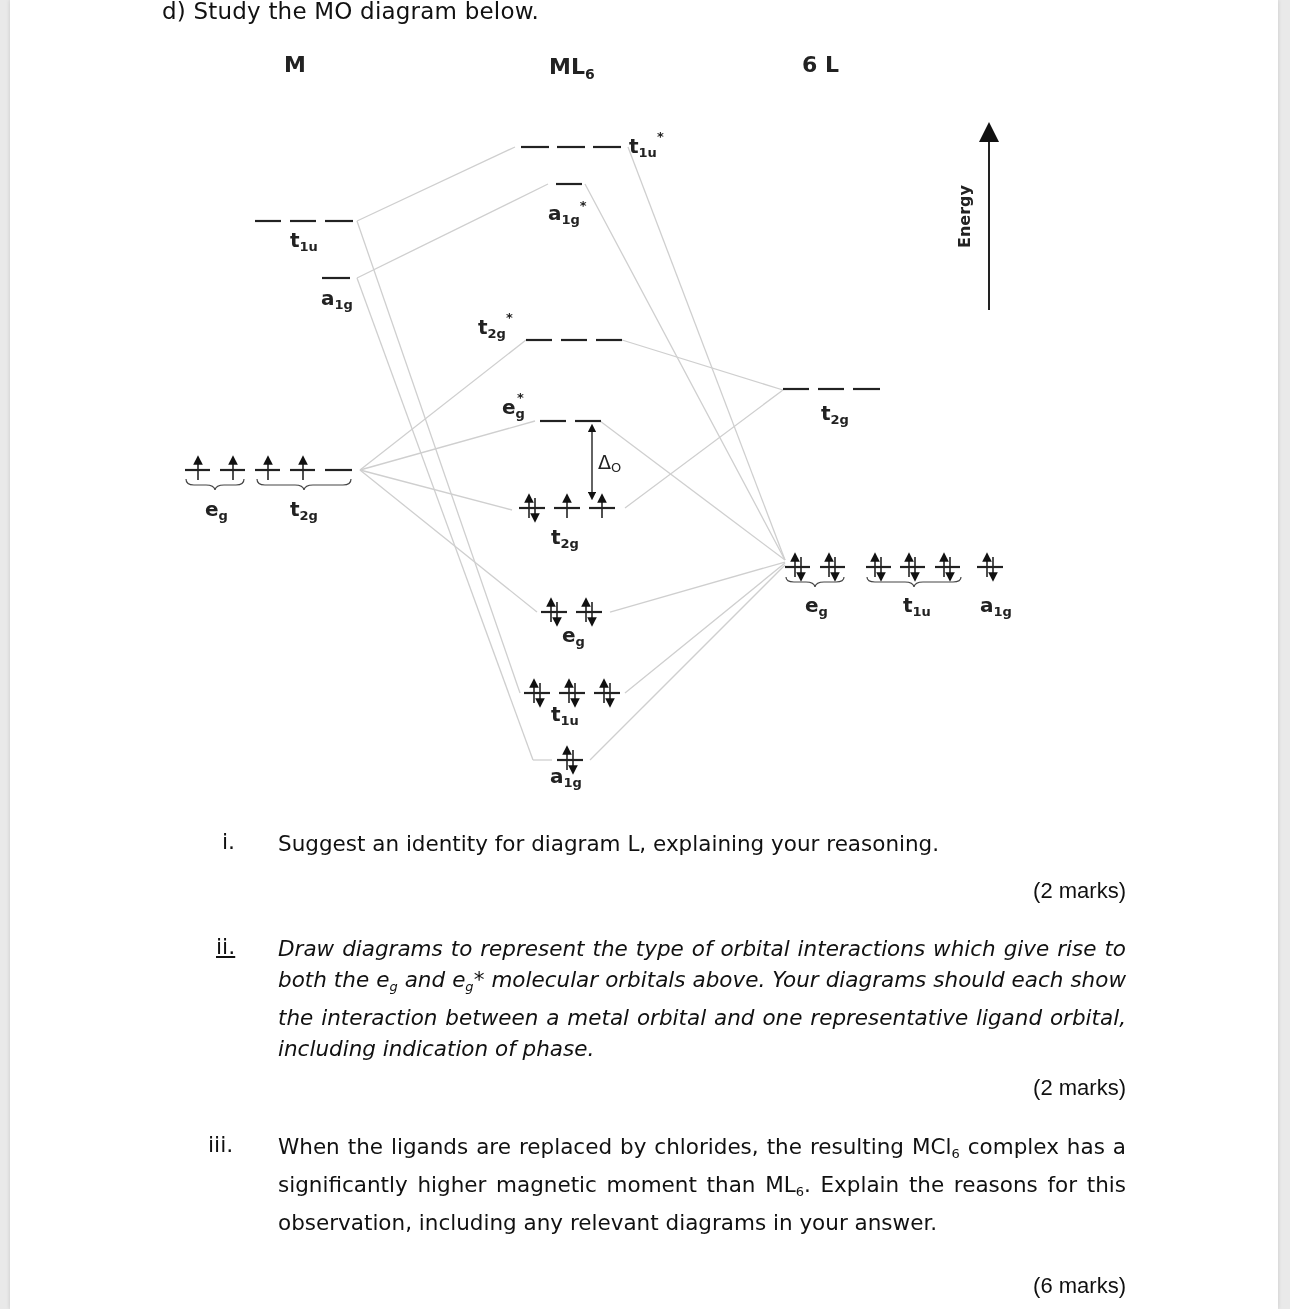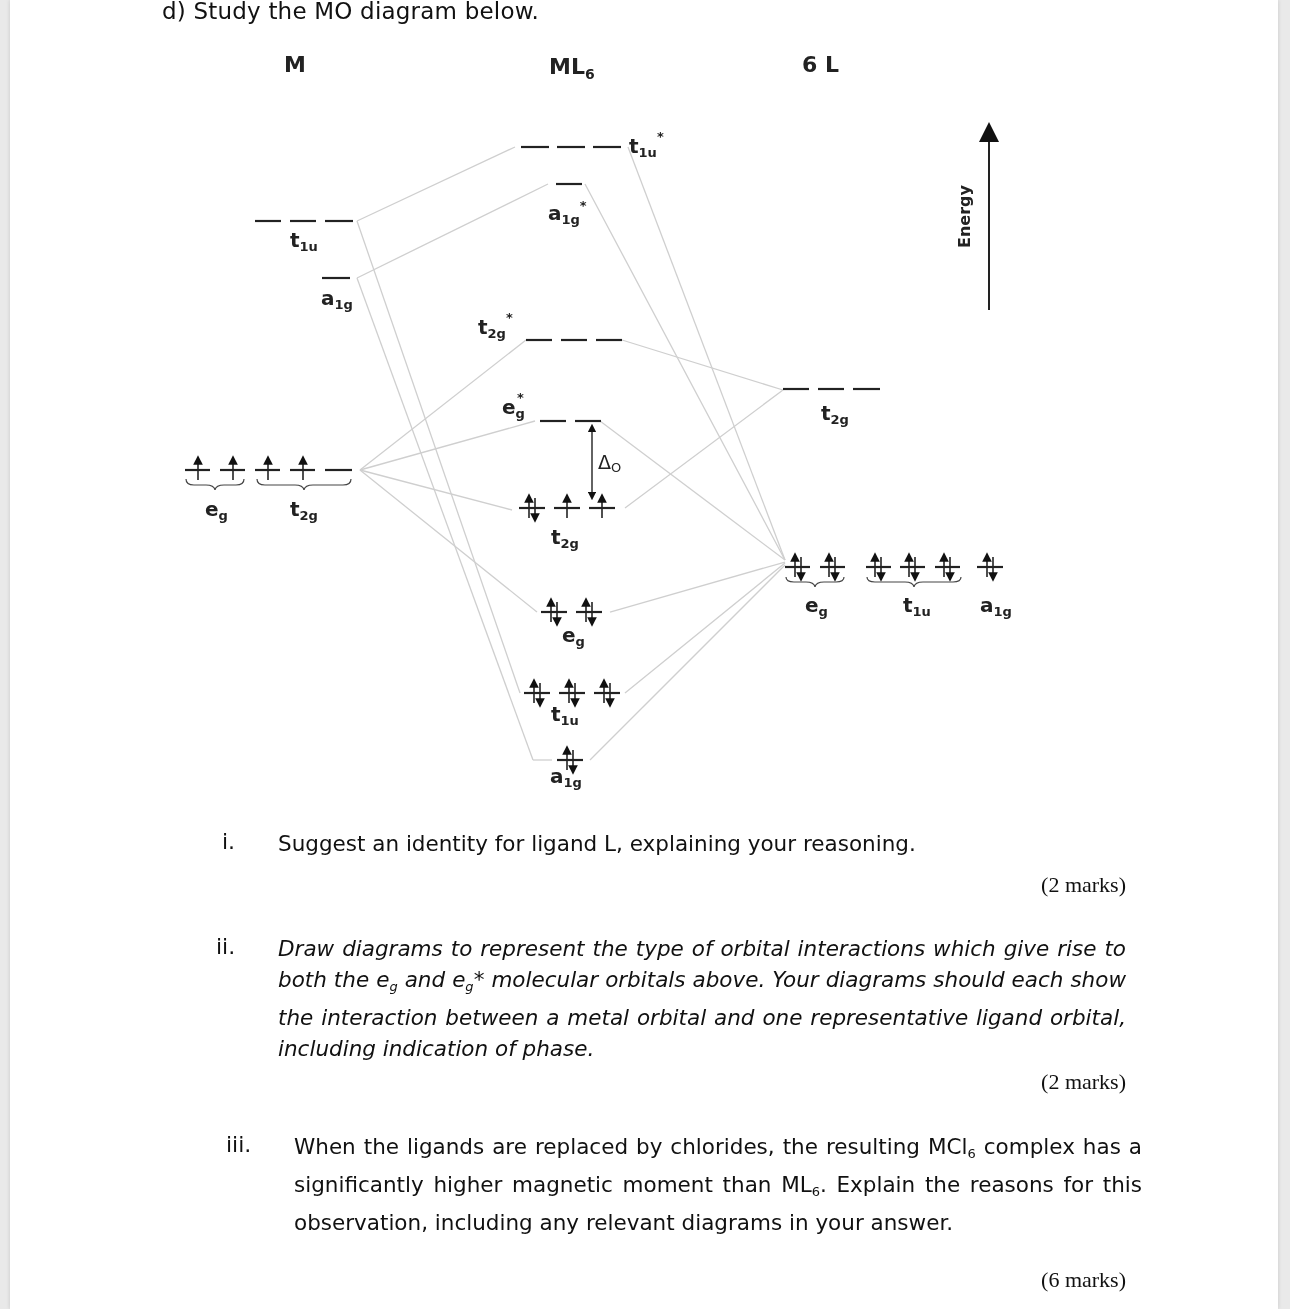--- a/index.html
+++ b/index.html
@@ -16,21 +16,21 @@
       box-shadow: 0 0 4px rgba(0,0,0,0.15);
     }
     .heading {
       position: absolute; left: 162px; top: -2px;
       font-size: 23px; letter-spacing: 0.2px;
     }
     svg.diagram { position: absolute; left: 0; top: 0; }
     .lbl { font-family: "DejaVu Sans", sans-serif; font-weight: bold; fill: #222; }
     .qnum { position: absolute; font-size: 22px; font-family: "DejaVu Sans", sans-serif; }
     .qtext { position: absolute; left: 278px; width: 848px; text-align: justify; font-size: 21.5px; line-height: 31px; }
-    .marks { position: absolute; right: 164px; font-size: 22px; font-family: Liberation Serif, serif; }
+    .marks { position: absolute; right: 164px; font-size: 22px; font-family: Liberation Sans, sans-serif; margin-top: 6px; }
     .sub { font-size: 13px; vertical-align: -4px; }
   </style>
 </head>
 <body>
 
 <div class="page"></div>
 
 <div class="heading">d)  Study the MO diagram below.</div>
 
 <svg class="diagram" width="1290" height="820" viewBox="0 0 1290 820" xmlns="http://www.w3.org/2000/svg">
@@ -222,27 +222,27 @@
   </g>
 
   <g>
     <line x1="989" y1="310" x2="989" y2="132" stroke="#222" stroke-width="2" marker-end="url(#arrowUp)"></line>
     <text class="lbl" x="970" y="248" font-size="16" transform="rotate(-90 970 248)">Energy</text>
   </g>
 </svg>
 
 <div>
   <div class="qnum" style="left:222px; top:829px;">i.</div>
-  <div class="qtext" style="top:828px;">Suggest an identity for ligand L, explaining your reasoning.</div>
+  <div class="qtext" style="top:828px;">Suggest an identity for diagram L, explaining your reasoning.</div>
   <div class="marks" style="top:872px;">(2 marks)</div>
 </div>
 
 <div>
-  <div class="qnum" style="left:216px; top:934px;">ii.</div>
+  <div class="qnum" style="left:216px; top:934px;text-decoration:underline;">ii.</div>
   <div class="qtext" style="top:933px;font-style:italic;"><span>Draw diagrams to represent the type of orbital interactions which give rise to both the e</span><span class="sub">g</span><span> and e</span><span class="sub">g</span><span>* molecular orbitals above. Your diagrams should each show the interaction between a metal orbital and one representative ligand orbital, including indication of phase.</span></div>
   <div class="marks" style="top:1069px;">(2 marks)</div>
 </div>
 
 <div>
-  <div class="qnum" style="left:226px; top:1132px;">iii.</div>
-  <div class="qtext" style="top:1131px;margin-left:16px;"><span>When the ligands are replaced by chlorides, the resulting MCl</span><span class="sub">6</span><span> complex has a significantly higher magnetic moment than ML</span><span class="sub">6</span><span>. Explain the reasons for this observation, including any relevant diagrams in your answer.</span></div>
+  <div class="qnum" style="left:208px; top:1132px;">iii.</div>
+  <div class="qtext" style="top:1131px;"><span>When the ligands are replaced by chlorides, the resulting MCl</span><span class="sub">6</span><span> complex has a significantly higher magnetic moment than ML</span><span class="sub">6</span><span>. Explain the reasons for this observation, including any relevant diagrams in your answer.</span></div>
   <div class="marks" style="top:1267px;">(6 marks)</div>
 </div>
 
 </body></html>

